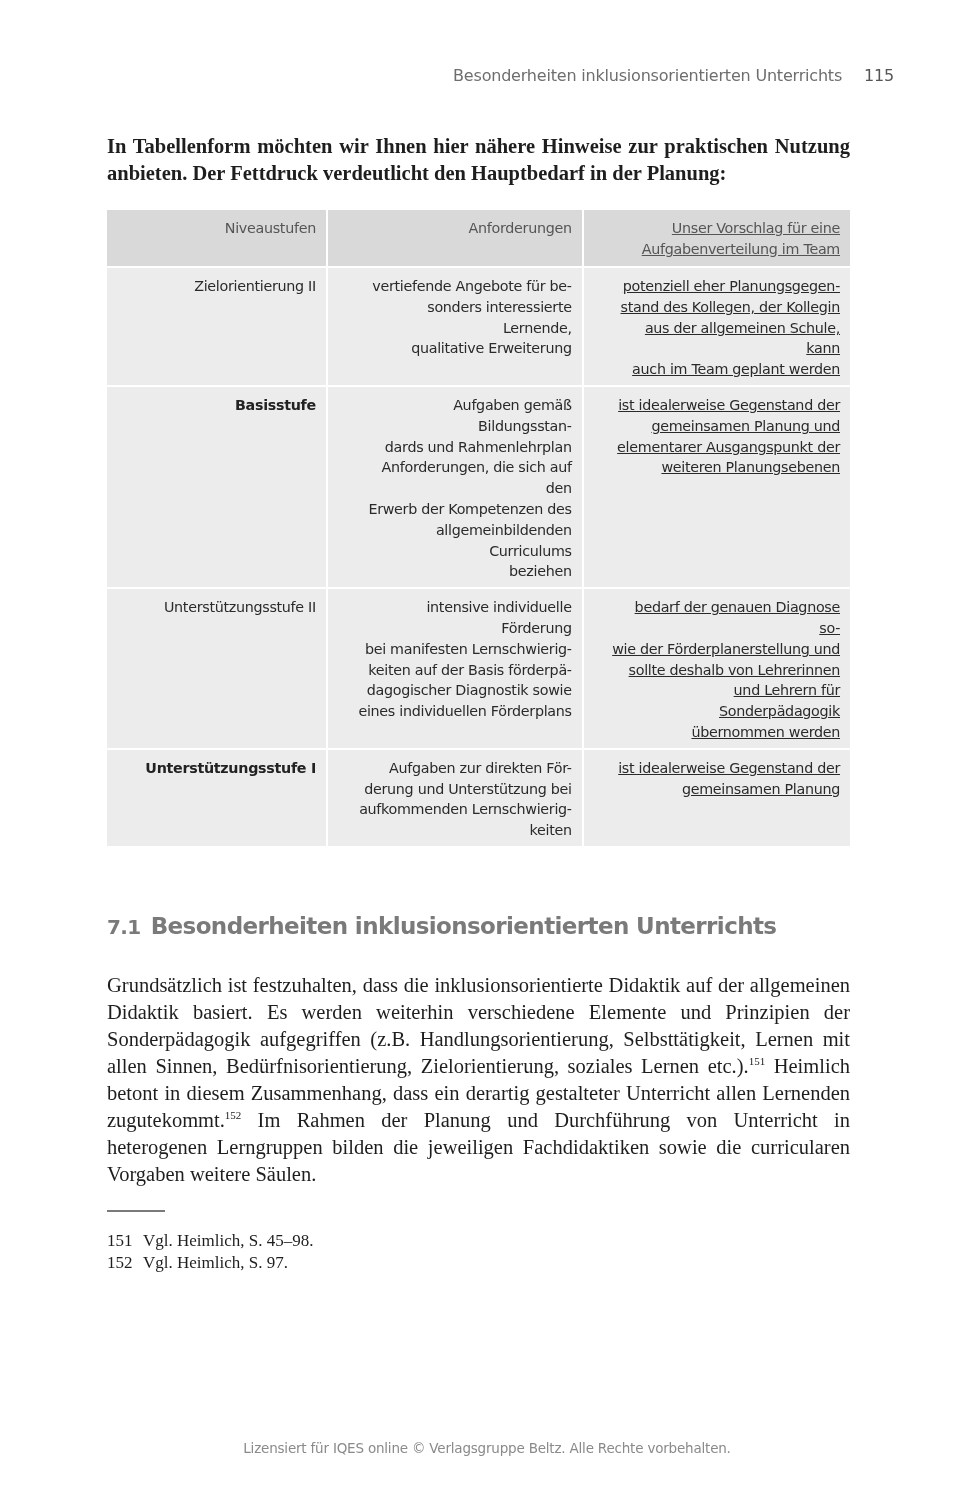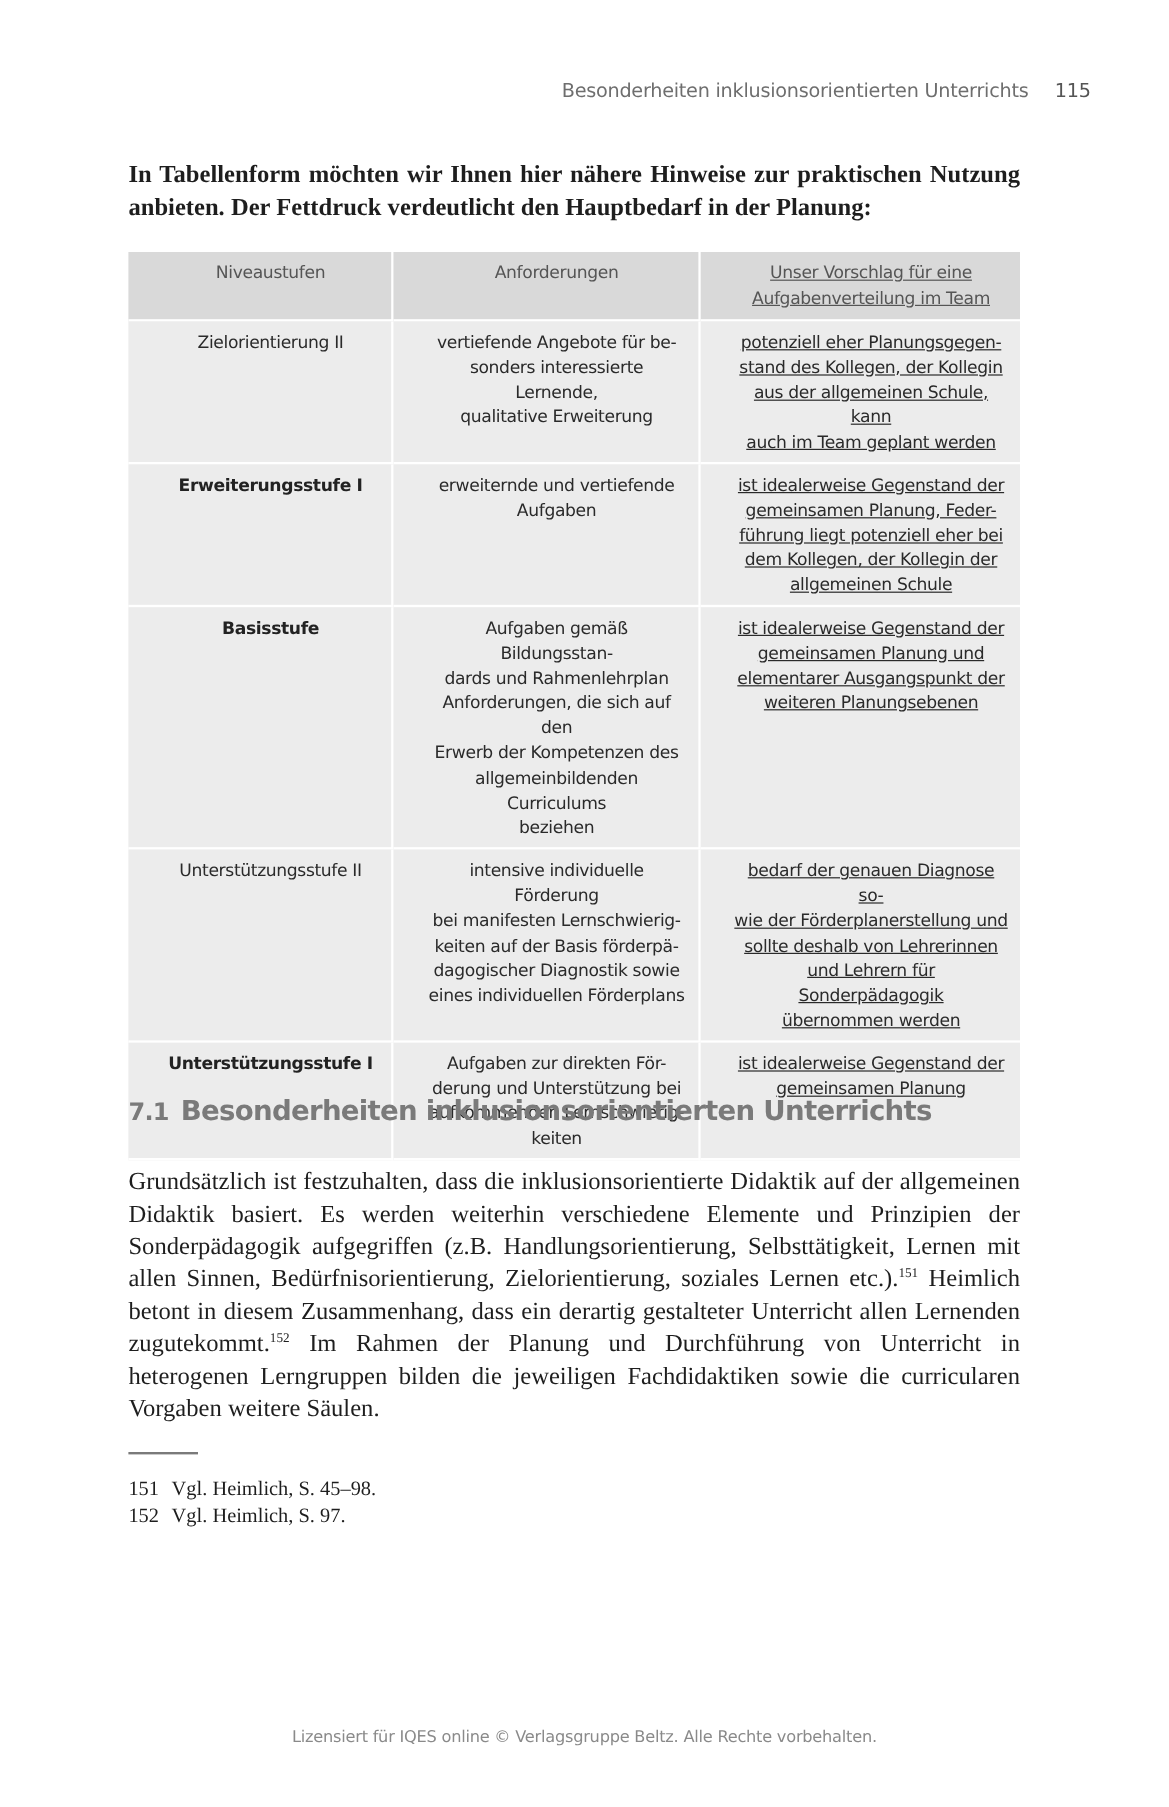--- a/index.html
+++ b/index.html
@@ -1,36 +1,36 @@
 <!DOCTYPE html>
 <html><head>
   <meta charset="utf-8">
   <style>
     html, body { margin: 0; padding: 0; background: #ffffff; }
     body { width: 974px; height: 1506px; position: relative; overflow: hidden; }
     .running-head {
-      position: absolute; top: 66px; left: 15px; width: 894px; text-align: right;
+      position: absolute; top: 66px; left: 0; width: 894px; text-align: right;
       font-family: "DejaVu Sans", sans-serif; font-size: 16px; color: #6e6e6e;
       letter-spacing: -0.2px;
     }
     .running-head .title { margin-right: 22px; }
     .running-head .pno { color: #555; }
     .serif { font-family: "Liberation Serif", serif; color: #1e1e1e; }
     .intro {
       position: absolute; top: 133px; left: 107px; width: 743px;
       font-size: 20.5px; line-height: 27px; text-align: justify;
     }
     .tbl {
       position: absolute; top: 210px; left: 107px; width: 743px;
       border-collapse: separate; border-spacing: 0;
       font-family: "DejaVu Sans", sans-serif; font-size: 14.3px; line-height: 20.8px;
       color: #2a2a2a; letter-spacing: -0.3px;
     }
     .tbl th, .tbl td {
-      vertical-align: top; text-align: center; padding: 8px 10px 5px 28px;
+      vertical-align: top; text-align: right; padding: 8px 10px 5px 28px;
       border-right: 2px solid #fff; border-bottom: 2px solid #fff;
       white-space: pre-line;
     }
     .tbl th:last-child, .tbl td:last-child { border-right: none; }
     .tbl th { background: #d9d9d9; font-weight: normal; color: #555; padding-top: 8px; padding-bottom: 6px; height: 42px; }
     .tbl td { background: #ececec; }
     .tbl td.bold { font-weight: bold; color: #222; }
     .col1 { width: 186px; }
     .col2 { width: 236px; }
     .col3 { width: 250px; text-decoration: underline; }
@@ -79,30 +79,20 @@
         <td class="col1">Zielorientierung II</td>
         <td class="col2">vertiefende Angebote für be-
 sonders interessierte Lernende,
 qualitative Erweiterung</td>
         <td class="col3">potenziell eher Planungsgegen-
 stand des Kollegen, der Kollegin
 aus der allgemeinen Schule, kann
 auch im Team geplant werden</td>
       </tr>
       <tr>
-        <td class="col1 bold">Erweiterungsstufe I</td>
-        <td class="col2">erweiternde und vertiefende
-Aufgaben</td>
-        <td class="col3">ist idealerweise Gegenstand der
-gemeinsamen Planung, Feder-
-führung liegt potenziell eher bei
-dem Kollegen, der Kollegin der
-allgemeinen Schule</td>
-      </tr>
-      <tr>
         <td class="col1 bold">Basisstufe</td>
         <td class="col2">Aufgaben gemäß Bildungsstan-
 dards und Rahmenlehrplan
 Anforderungen, die sich auf den
 Erwerb der Kompetenzen des
 allgemeinbildenden Curriculums
 beziehen</td>
         <td class="col3">ist idealerweise Gegenstand der
 gemeinsamen Planung und
 elementarer Ausgangspunkt der

